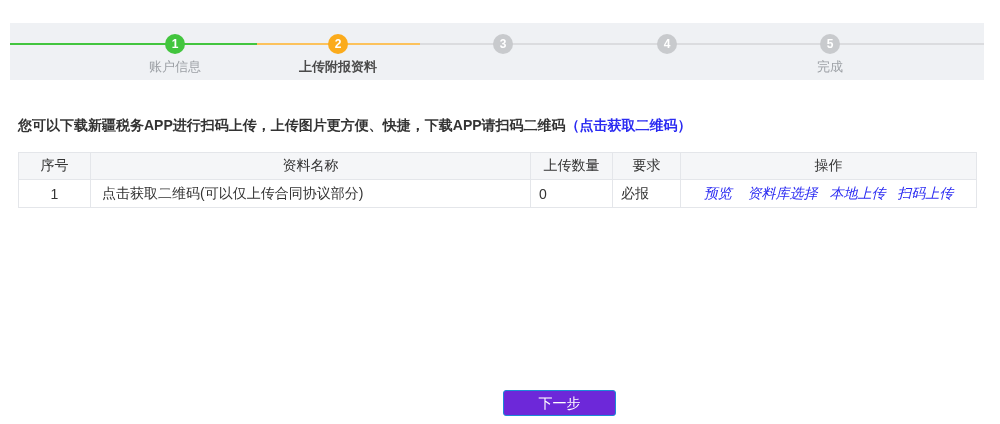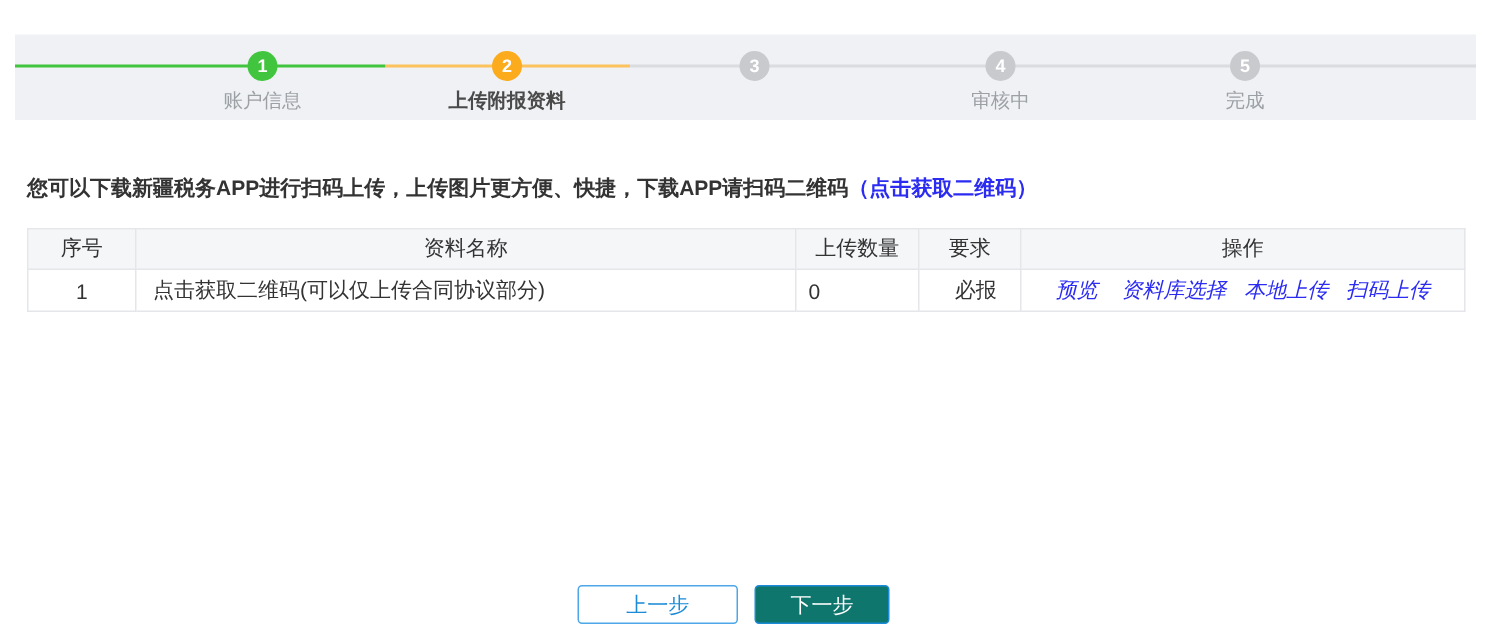--- a/index.html
+++ b/index.html
@@ -95,21 +95,21 @@
   }
   .doc-table tbody td { height: 28px; background: #ffffff; }
   .col-index  { width: 72px; }
   .col-name   { width: 440px; }
   .col-count  { width: 82px; }
   .col-req    { width: 68px; }
   .col-action { width: 296px; }
   .cell-center { text-align: center; }
   .cell-name  { text-align: left; padding-left: 11px; }
   .cell-count { text-align: left; padding-left: 8px; }
-  .cell-req   { text-align: center; padding-left: 8px; }
+  .cell-req   { text-align: left; padding-left: 8px; }
   .cell-actions { text-align: center; }
   .action-link {
     color: #2b2bf2;
     text-decoration: none;
     cursor: pointer;
     margin: 0 4px;
     font-style: italic;
   }
   .action-link.first { margin-right: 8px; }
 
@@ -125,22 +125,22 @@
     line-height: 24px;
     text-align: center;
   }
   .btn-prev {
     left: 385px; width: 107px;
     background: #ffffff;
     border: 1px solid #4da7e8;
     color: #1b8bd7;
   }
   .btn-next {
-    left: 503px; width: 90px;
-    background: #0f766e;
+    left: 503px; width: 113px;
+    background: #6d28d9;
     border: 1px solid #1b8bd7;
     color: #ffffff;
   }
 </style>
 </head>
 <body>
 
 <div class="canvas">
 
   <div class="stepper-panel">
@@ -154,21 +154,20 @@
     </div>
     <div class="step active" style="left:268px">
       <div class="step-circle">2</div>
       <div class="step-label">上传附报资料</div>
     </div>
     <div class="step pending" style="left:433px">
       <div class="step-circle">3</div>
     </div>
     <div class="step pending" style="left:597px">
       <div class="step-circle">4</div>
-      <div class="step-label">审核中</div>
     </div>
     <div class="step pending" style="left:760px">
       <div class="step-circle">5</div>
       <div class="step-label">完成</div>
     </div>
   </div>
 
   <div class="notice"><span>您可以下载新疆税务APP进行扫码上传，上传图片更方便、快捷，下载APP请扫码二维码</span><a class="notice-link">（点击获取二维码）</a></div>
 
   <table class="doc-table">
@@ -197,16 +196,15 @@
         <td class="cell-actions">
           <a class="action-link first">预览</a>
           <a class="action-link">资料库选择</a>
           <a class="action-link">本地上传</a>
           <a class="action-link">扫码上传</a>
         </td>
       </tr>
     </tbody>
   </table>
 
-  <button class="btn btn-prev">上一步</button>
   <button class="btn btn-next">下一步</button>
 
 </div>
 
 </body></html>

